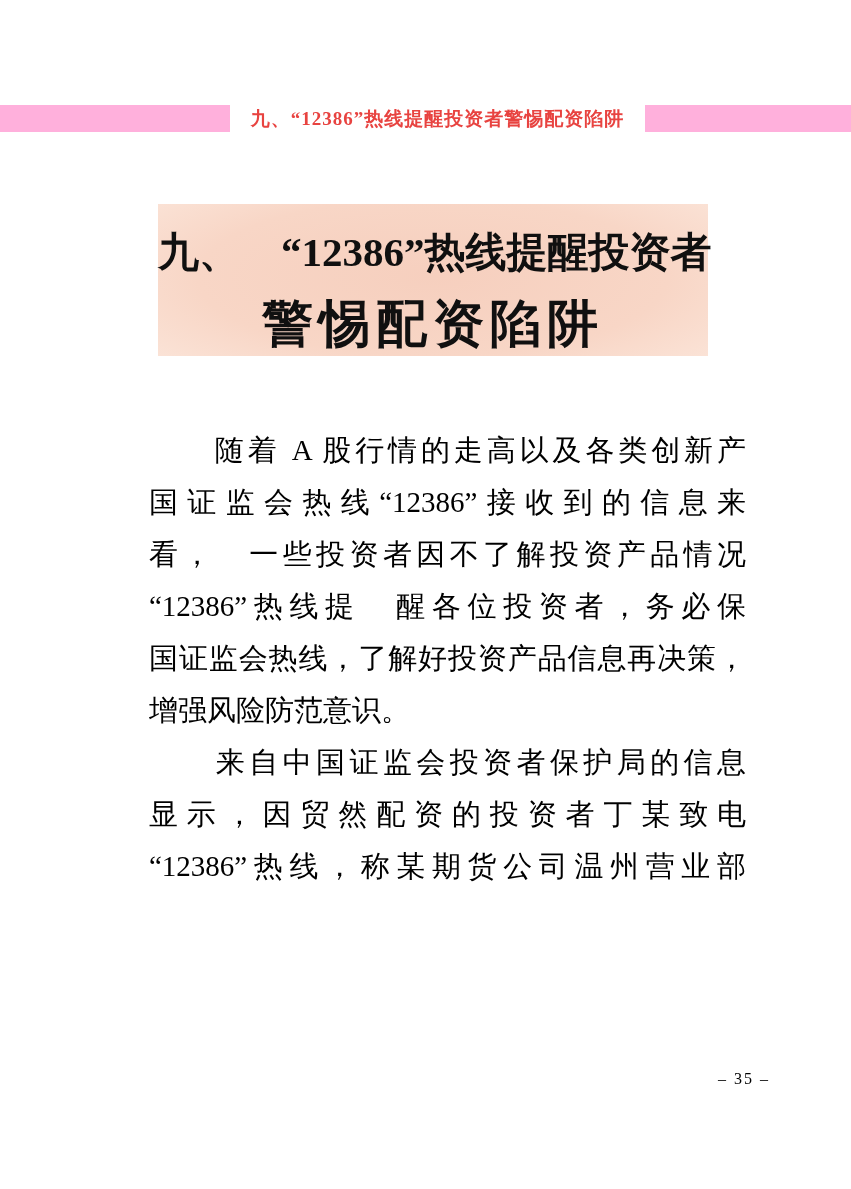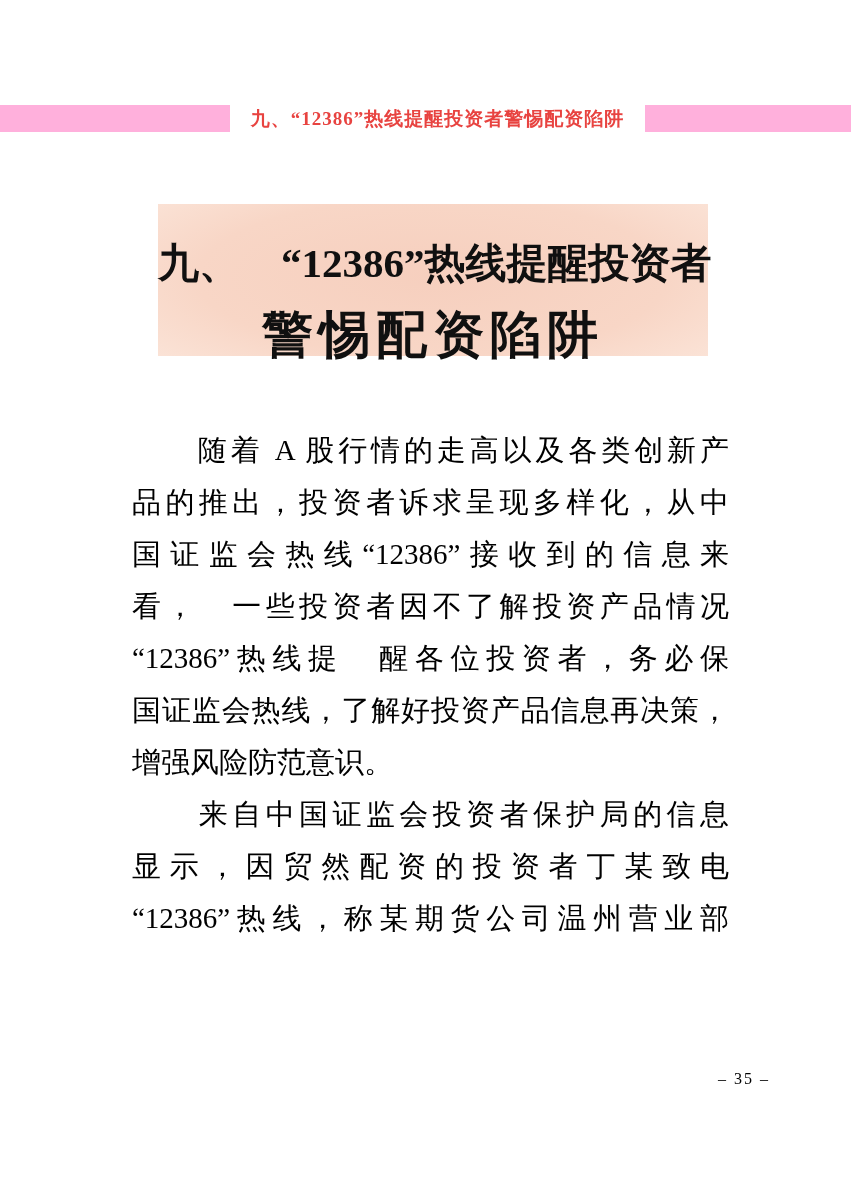--- a/index.html
+++ b/index.html
@@ -52,36 +52,36 @@
     width: 550px;
     height: 152px;
     background: radial-gradient(ellipse 95% 115% at 50% 48%,
                  #f6cfbe 0%, #f8d6c6 45%, #fbe4d8 72%, #ffffff 100%);
     text-align: center;
     font-family: "Liberation Serif", "DejaVu Serif", serif;
     font-weight: bold;
     color: #101010;
   }
   .title-line1 {
-    padding-top: 38px;
+    padding-top: 27px;
     font-size: 41px;
     line-height: 1.05;
     white-space: nowrap;
   }
   .title-line2 {
     margin-top: 24px;
     font-size: 51px;
     line-height: 1.05;
     letter-spacing: 6px;
   }
 
   
   .body-text {
     position: absolute;
-    left: 132px;
+    left: 149px;
     top: 424px;
     width: 597px;
     font-family: "Liberation Serif", "DejaVu Serif", serif;
     font-size: 29px;
     color: #000;
   }
   .body-text .line {
     height: 52px;
     line-height: 52px;
     text-align: justify;
@@ -116,21 +116,20 @@
   </div>
 
   <div class="title-block">
     <div class="title-line1">九、　“12386”热线提醒投资者</div>
     <div class="title-line2">警惕配资陷阱</div>
   </div>
 
   <div class="body-text" id="body-container">
       <div>
         <div class="line">　　随着 A 股行情的走高以及各类创新产</div>
-        <div class="line">品的推出，投资者诉求呈现多样化，从中</div>
         <div class="line">国证监会热线“12386”接收到的信息来</div>
         <div class="line">看，　一些投资者因不了解投资产品情况</div>
         <div class="line">“12386”热线提　醒各位投资者，务必保</div>
         <div class="line">国证监会热线，了解好投资产品信息再决策，</div>
         <div class="line no-stretch">增强风险防范意识。</div>
       </div>
       <div>
         <div class="line">　　来自中国证监会投资者保护局的信息</div>
         <div class="line">显示，因贸然配资的投资者丁某致电</div>
         <div class="line">“12386”热线，称某期货公司温州营业部</div>

